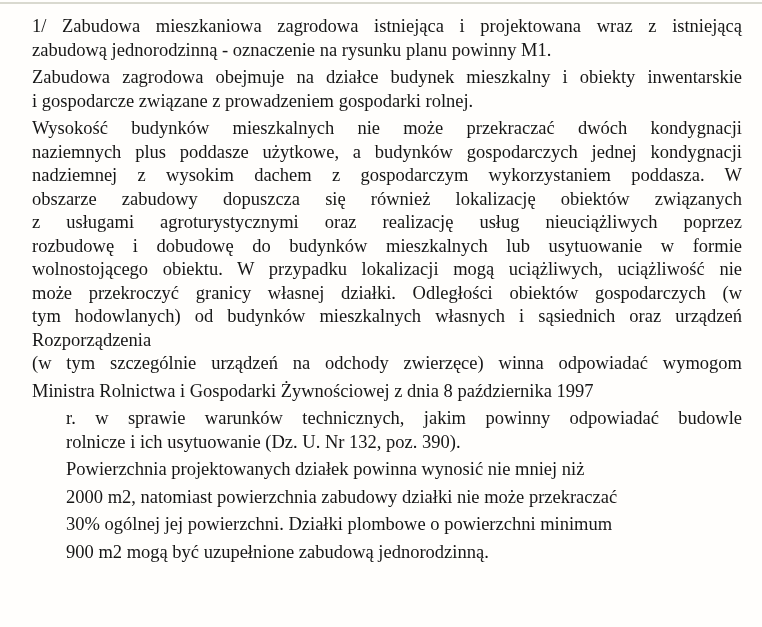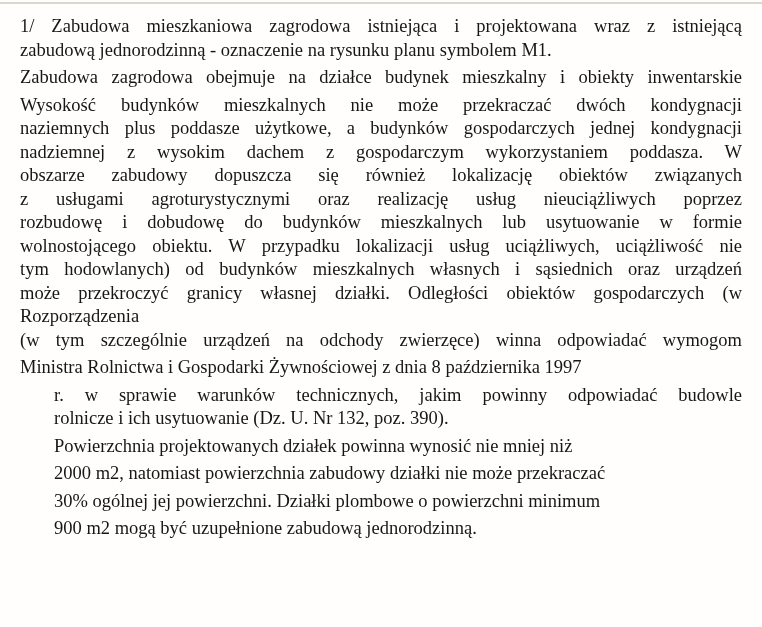--- a/index.html
+++ b/index.html
@@ -22,21 +22,21 @@
   }
   .top-rule {
     position: absolute;
     top: 2px;
     left: 0;
     width: 762px;
     height: 2px;
     background: #d9d9cf;
   }
   .content {
-    padding: 15px 20px 0 20px;
+    padding: 15px 20px 0 32px;
   }
   .para {
     margin: 4px 0 0 0;
   }
   .para:first-child {
     margin-top: 0;
   }
   .para.ind {
     margin-left: 34px;
   }
@@ -51,37 +51,38 @@
 </style>
 </head>
 <body>
 
 <div class="page">
   <div class="top-rule"></div>
   <div class="content">
 
     <div class="para">
       <div class="line just">1/ Zabudowa mieszkaniowa zagrodowa istniejąca i projektowana wraz z istniejącą</div>
-      <div class="line">zabudową jednorodzinną - oznaczenie na rysunku planu symbolem M1.</div>
+      <div class="line">zabudową jednorodzinną - oznaczenie na rysunku planu powinny M1.</div>
     </div>
 
     <div class="para">
       <div class="line just">Zabudowa zagrodowa obejmuje na działce budynek mieszkalny i obiekty inwentarskie</div>
+      <div class="line">i gospodarcze związane z prowadzeniem gospodarki rolnej.</div>
     </div>
 
     <div class="para">
       <div class="line just">Wysokość budynków mieszkalnych nie może przekraczać dwóch kondygnacji</div>
       <div class="line just">naziemnych plus poddasze użytkowe, a budynków gospodarczych jednej kondygnacji</div>
       <div class="line just">nadziemnej z wysokim dachem z gospodarczym wykorzystaniem poddasza. W</div>
       <div class="line just">obszarze zabudowy dopuszcza się również lokalizację obiektów związanych</div>
       <div class="line just">z usługami agroturystycznymi oraz realizację usług nieuciążliwych poprzez</div>
       <div class="line just">rozbudowę i dobudowę do budynków mieszkalnych lub usytuowanie w formie</div>
-      <div class="line just">wolnostojącego obiektu. W przypadku lokalizacji usług uciążliwych, uciążliwość nie</div>
+      <div class="line just">wolnostojącego obiektu. W przypadku lokalizacji mogą uciążliwych, uciążliwość nie</div>
+      <div class="line just">może przekroczyć granicy własnej działki. Odległości obiektów gospodarczych (w</div>
       <div class="line just">tym hodowlanych) od budynków mieszkalnych własnych i sąsiednich oraz urządzeń</div>
-      <div class="line just">może przekroczyć granicy własnej działki. Odległości obiektów gospodarczych (w</div>
       <div class="line">Rozporządzenia</div>
       <div class="line just">(w tym szczególnie urządzeń na odchody zwierzęce) winna odpowiadać wymogom</div>
     </div>
 
     <div class="para">
       <div class="line">Ministra Rolnictwa i Gospodarki Żywnościowej z dnia 8 października 1997</div>
     </div>
 
     <div class="para ind">
       <div class="line just">r. w sprawie warunków technicznych, jakim powinny odpowiadać budowle</div>

